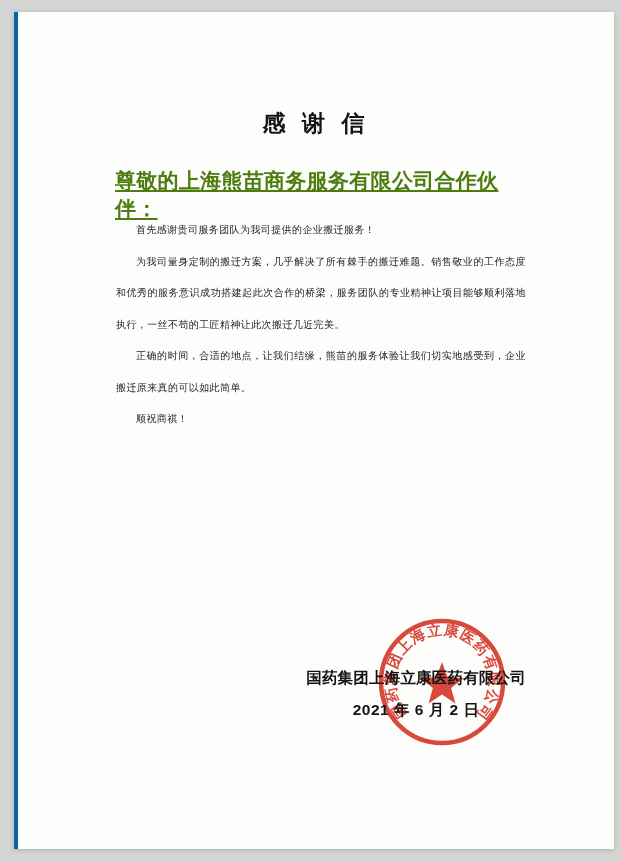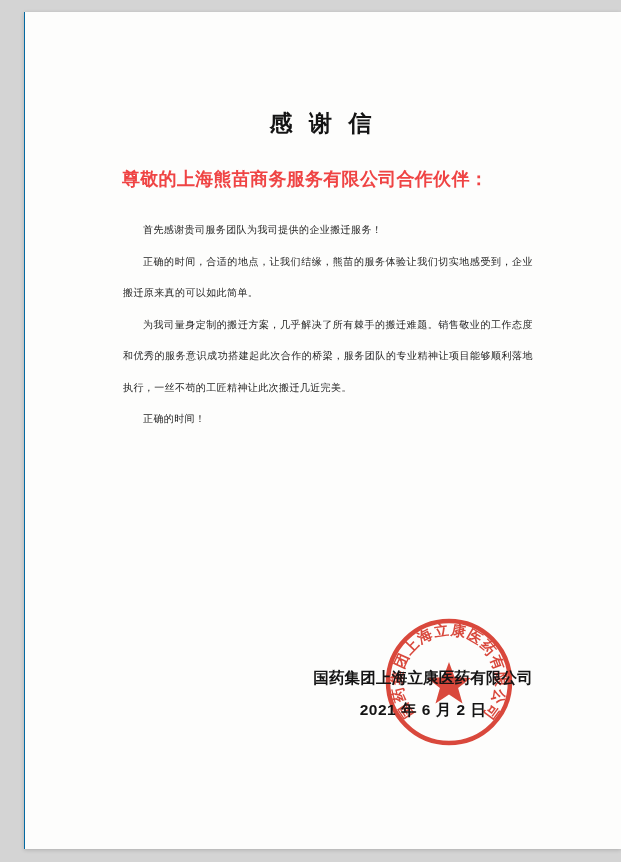--- a/index.html
+++ b/index.html
@@ -12,49 +12,50 @@
     font-family: "Liberation Sans", sans-serif;
   }
   .canvas {
     position: relative;
     width: 621px;
     height: 862px;
     background: #d4d4d4;
   }
   .page {
     position: absolute;
-    left: 24px;
+    left: 14px;
     top: 12px;
     width: 596px;
     height: 837px;
     background: #fdfdfc;
     box-shadow: 0 1px 4px rgba(0,0,0,0.18);
-    border-left: 1px solid #0369a1;
+    border-left: 4px solid #0369a1;
   }
   .title {
     position: absolute;
     top: 96px;
     left: 0;
     width: 100%;
     text-align: center;
     font-size: 23px;
     font-weight: 700;
     letter-spacing: 5px;
     color: #141414;
     white-space: pre;
   }
   .salutation {
     position: absolute;
     top: 155px;
     left: 97px;
     width: 420px;
-    font-size: 18px;
+    font-size: 21px;
     font-weight: 700;
-    color: #ef4444;
+    color: #4d7c0f;
     letter-spacing: 0.3px;
+    text-decoration: underline;
   }
   .body-text {
     position: absolute;
     top: 202px;
     left: 98px;
     width: 410px;
     color: #1e1e1e;
   }
   .body-text p {
     margin: 0;
@@ -116,23 +117,23 @@
 
 <div class="canvas">
   <div class="page">
 
     <div class="title">感 谢 信</div>
 
     <div class="salutation">尊敬的上海熊苗商务服务有限公司合作伙伴：</div>
 
     <div class="body-text">
       <p>首先感谢贵司服务团队为我司提供的企业搬迁服务！</p>
+      <p>为我司量身定制的搬迁方案，几乎解决了所有棘手的搬迁难题。销售敬业的工作态度和优秀的服务意识成功搭建起此次合作的桥梁，服务团队的专业精神让项目能够顺利落地执行，一丝不苟的工匠精神让此次搬迁几近完美。</p>
       <p>正确的时间，合适的地点，让我们结缘，熊苗的服务体验让我们切实地感受到，企业搬迁原来真的可以如此简单。</p>
-      <p>为我司量身定制的搬迁方案，几乎解决了所有棘手的搬迁难题。销售敬业的工作态度和优秀的服务意识成功搭建起此次合作的桥梁，服务团队的专业精神让项目能够顺利落地执行，一丝不苟的工匠精神让此次搬迁几近完美。</p>
-      <p>正确的时间！</p>
+      <p>顺祝商祺！</p>
     </div>
 
     <svg class="stamp" viewBox="0 0 136 136" xmlns="http://www.w3.org/2000/svg">
       <defs>
         <path id="ringPath" d="M 34.8 101.2 A 47 47 0 1 1 101.2 101.2" fill="none"></path>
       </defs>
       <circle cx="68" cy="68" r="61"></circle>
       <text class="ring-text">
         <textPath href="#ringPath" startOffset="2">国药集团上海立康医药有限公司</textPath>
       </text>

